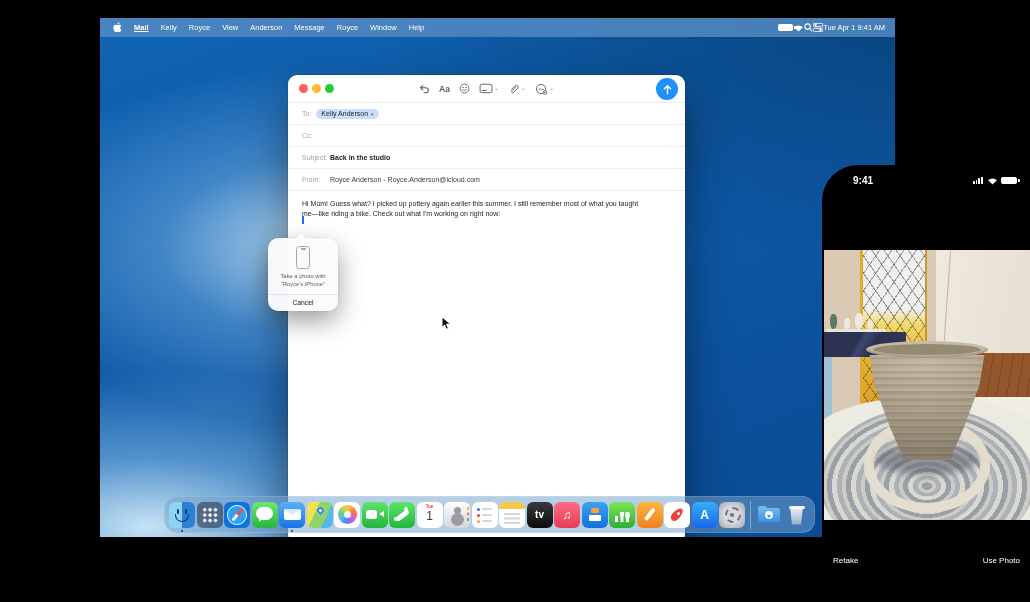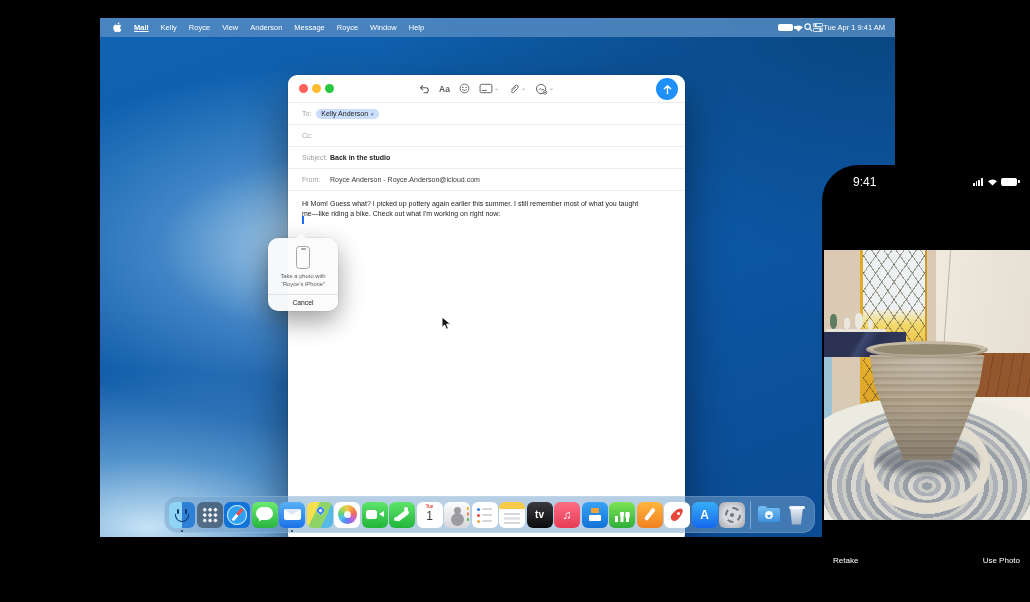--- a/index.html
+++ b/index.html
@@ -122,21 +122,21 @@
   .dk.downloads i::before{content:"";position:absolute;left:0;top:-2.5px;width:9px;height:4px;background:#6db9f2;border-radius:2px 2px 0 0;}
   .dk.downloads i::after{content:"";position:absolute;left:50%;top:50%;width:8px;height:8px;margin:-4px;border-radius:50%;background:rgba(255,255,255,.9);}
   .dk.downloads u{position:absolute;left:50%;top:13px;margin-left:-2px;border-left:2px solid transparent;border-right:2px solid transparent;border-top:3.5px solid #3d90dd;}
   .dk.trash{background:transparent;overflow:visible;}
   .dk.trash::before{content:"";position:absolute;left:6px;right:6px;top:6px;bottom:3px;background:linear-gradient(180deg,rgba(240,245,250,.95),rgba(172,188,204,.8));clip-path:polygon(4% 0,96% 0,82% 100%,18% 100%);}
   .dk.trash::after{content:"";position:absolute;left:5px;right:5px;top:4px;height:3px;background:rgba(250,252,255,.95);border-radius:1.5px;}
   
   #iphone{position:absolute;left:822px;top:165px;width:208px;height:437px;background:#000;
     border-radius:36px 0 0 10px;overflow:hidden;z-index:10;}
   .ph-status{position:absolute;left:0;top:10px;width:100%;display:flex;align-items:center;}
-  .ph-time{margin-left:31px;color:#fff;font-size:12px;font-weight:400;}
+  .ph-time{margin-left:31px;color:#fff;font-size:10px;font-weight:700;}
   .ph-icons{margin-left:auto;margin-right:13px;display:flex;align-items:center;gap:3.5px;}
   .sig{display:flex;align-items:flex-end;gap:1px;}
   .sig i{width:1.8px;background:#fff;border-radius:.5px;}
   .pbatt{width:16px;height:7.5px;background:#fff;border-radius:2px;position:relative;}
   .pbatt::after{content:"";position:absolute;right:-2.5px;top:2.2px;width:1.8px;height:3px;background:#fff;border-radius:0 1px 1px 0;}
   .ph-actions{position:absolute;left:0;top:391px;width:100%;display:flex;justify-content:space-between;
     box-sizing:border-box;padding:0 10px 0 11px;color:#fff;font-size:8px;}
   
   #photo{position:absolute;left:2px;top:85px;width:206px;height:270px;overflow:hidden;
     background:linear-gradient(180deg,#dbc9b2,#d9cab5 60%,#d6c6ae);}

